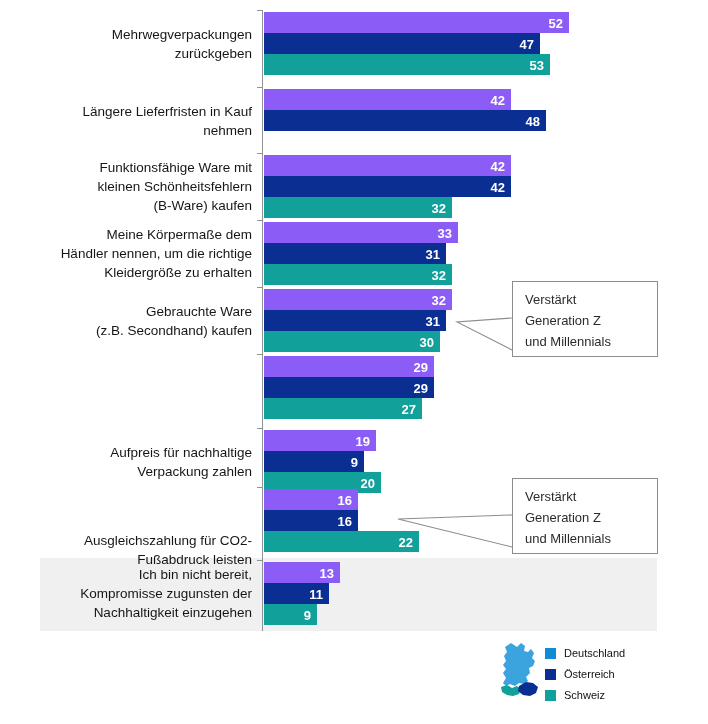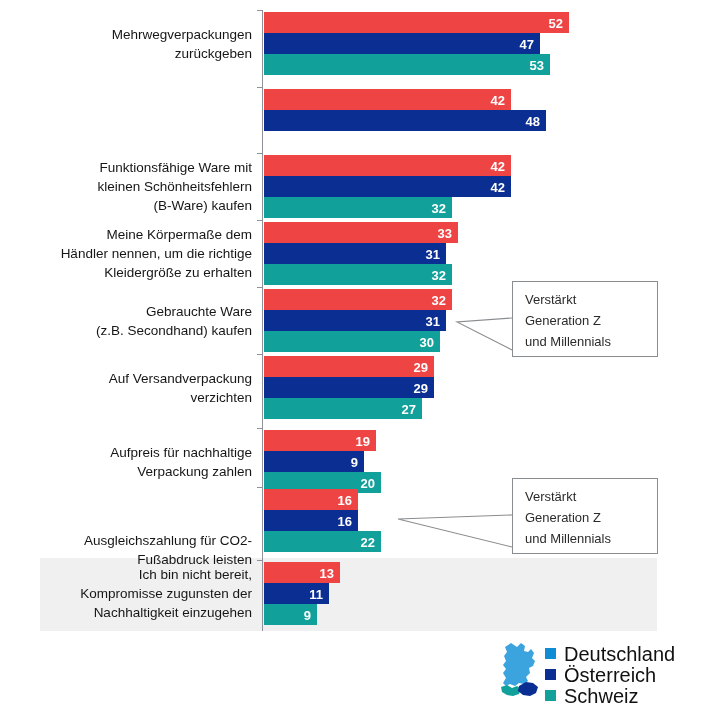--- a/index.html
+++ b/index.html
@@ -52,21 +52,21 @@
   }
   .bar .val{
     position:absolute;
     right:6px;top:50%;
     transform:translateY(-50%);
     font-size:13px;
     font-weight:bold;
     color:#ffffff;
     line-height:1;
   }
-  .bar.de{background:#ef4444;}
+  .bar.de{background:#8b5cf6;}
   .bar.at{background:#0a2e91;}
   .bar.ch{background:#12a09b;}
 
   
   .callout{
     position:absolute;
     border:1px solid #8a8d90;
     background:#ffffff;
     font-size:13px;
     line-height:21px;
@@ -81,21 +81,21 @@
   .legend{position:absolute;}
   .legend-row{
     display:flex;align-items:center;
     height:21px;
   }
   .swatch{
     width:11px;height:11px;
     margin-right:8px;
     flex:0 0 auto;
   }
-  .legend-label{font-size:20px;color:#111111;line-height:1;}
+  .legend-label{font-size:11px;color:#111111;line-height:1;}
   .map-icon{position:absolute;}
 </style>
 </head>
 <body>
 
 <div id="chart-root">
 
   <div class="band" style="left:40px;top:558px;width:617px;height:73px;"></div>
 
   <div class="plot" id="plot">
@@ -105,20 +105,22 @@
       <div class="bar de" style="top: 12px; width: 305px;">
         <span class="val">52</span>
       </div>
       <div class="bar at" style="top: 33px; width: 276px;">
         <span class="val">47</span>
       </div>
       <div class="bar ch" style="top: 54px; width: 286px;">
         <span class="val">53</span>
       </div>
       <div class="tick" style="top: 87px;"></div>
+      <div class="cat-label" style="top: 101.5px;">Längere Lieferfristen in Kauf
+nehmen</div>
       <div class="bar de" style="top: 89px; width: 247px;">
         <span class="val">42</span>
       </div>
       <div class="bar at" style="top: 110px; width: 282px;">
         <span class="val">48</span>
       </div>
       <div class="tick" style="top: 153px;"></div>
       <div class="cat-label" style="top: 158px;">Funktionsfähige Ware mit
 kleinen Schönheitsfehlern
 (B-Ware) kaufen</div>
@@ -150,22 +152,20 @@
       <div class="bar de" style="top: 289px; width: 188px;">
         <span class="val">32</span>
       </div>
       <div class="bar at" style="top: 310px; width: 182px;">
         <span class="val">31</span>
       </div>
       <div class="bar ch" style="top: 331px; width: 176px;">
         <span class="val">30</span>
       </div>
       <div class="tick" style="top: 354px;"></div>
-      <div class="cat-label" style="top: 368.5px;">Auf Versandverpackung
-verzichten</div>
       <div class="bar de" style="top: 356px; width: 170px;">
         <span class="val">29</span>
       </div>
       <div class="bar at" style="top: 377px; width: 170px;">
         <span class="val">29</span>
       </div>
       <div class="bar ch" style="top: 398px; width: 158px;">
         <span class="val">27</span>
       </div>
       <div class="tick" style="top: 428px;"></div>
@@ -182,21 +182,21 @@
       </div>
       <div class="tick" style="top: 487px;"></div>
       <div class="cat-label" style="top: 531px; text-align: right;">Ausgleichszahlung für CO2-
 Fußabdruck leisten</div>
       <div class="bar de" style="top: 489px; width: 94px;">
         <span class="val">16</span>
       </div>
       <div class="bar at" style="top: 510px; width: 94px;">
         <span class="val">16</span>
       </div>
-      <div class="bar ch" style="top: 531px; width: 117px;">
+      <div class="bar ch" style="top: 531px; width: 155px;">
         <span class="val">22</span>
       </div>
       <div class="tick" style="top: 560px;"></div>
       <div class="cat-label" style="top: 565px;">Ich bin nicht bereit,
 Kompromisse zugunsten der
 Nachhaltigkeit einzugehen</div>
       <div class="bar de" style="top: 562px; width: 76px;">
         <span class="val">13</span>
       </div>
       <div class="bar at" style="top: 583px; width: 65px;">

